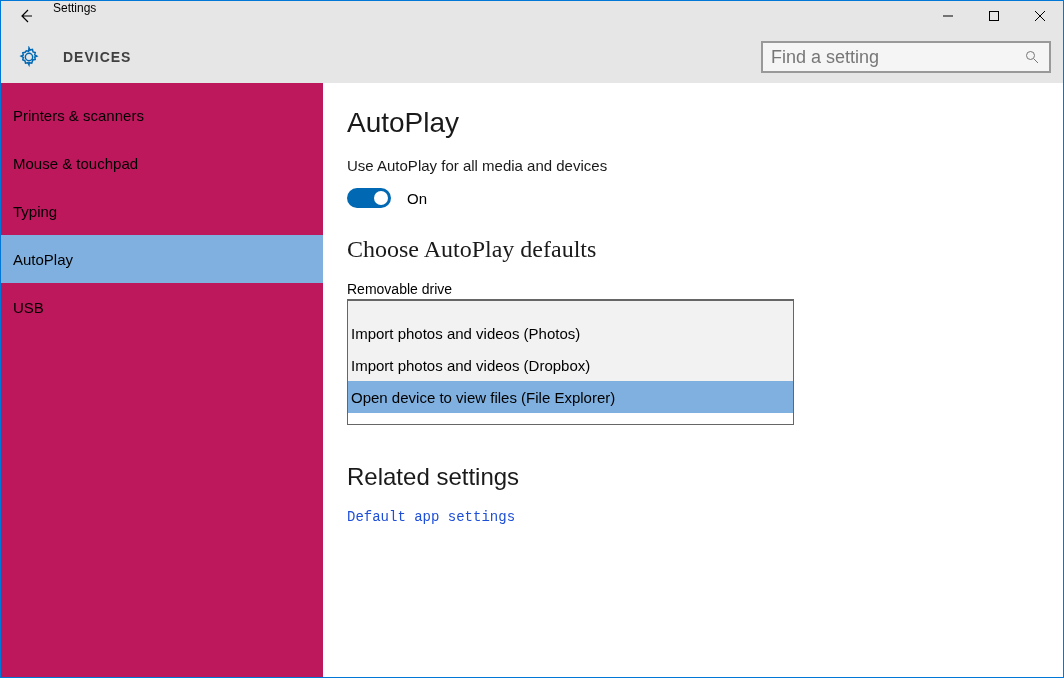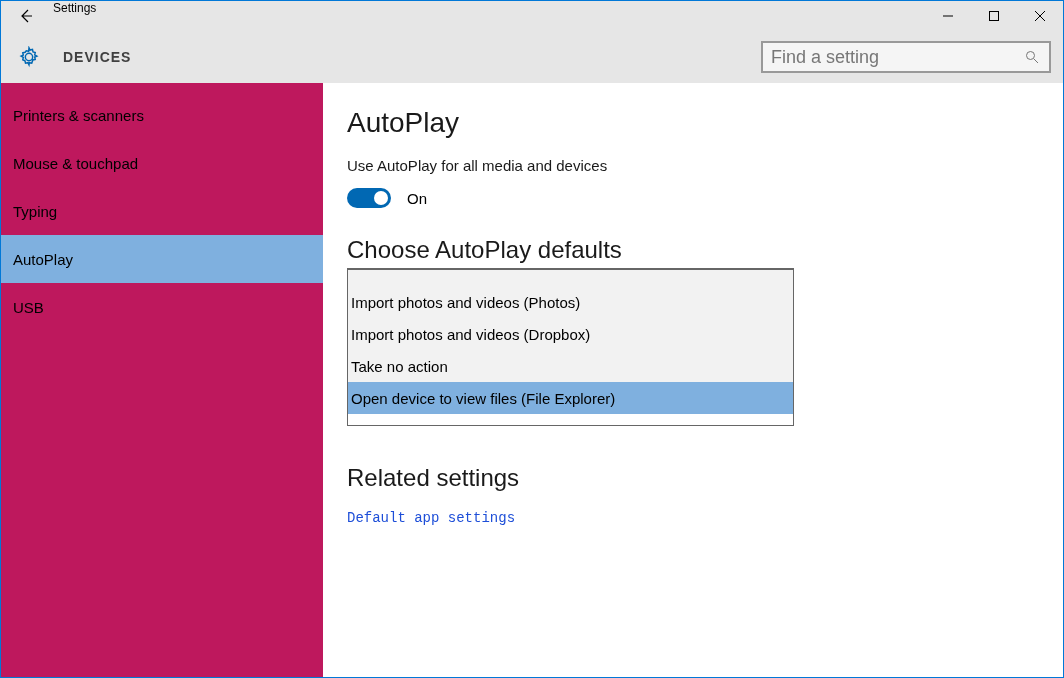--- a/index.html
+++ b/index.html
@@ -64,21 +64,21 @@
   .toggle-row { display: flex; align-items: center; margin-bottom: 28px; }
   .toggle {
     width: 44px; height: 20px; border-radius: 10px; background: #0168b3;
     position: relative; cursor: pointer;
   }
   .toggle .knob {
     position: absolute; right: 3px; top: 3px; width: 14px; height: 14px;
     border-radius: 50%; background: #fff;
   }
   .toggle-state { font-size: 15px; margin-left: 16px; }
-  h2.sub-heading { font-size: 24px; font-weight: 400; color: #1a1a1a; margin-bottom: 4px; }
+  h2.sub-heading { font-size: 24px; font-weight: 400; color: #1a1a1a; margin-bottom: 18px; font-family: Liberation Serif, serif; }
   .field-label { font-size: 14px; margin-bottom: 2px; }
   .dropdown-open {
     width: 447px; border-top: 2px solid #666; background: #f2f2f2;
   }
   .dropdown-spacer { height: 16px; border-right: 1px solid #666; border-left: 1px solid #666; }
   .dd-option {
     height: 32px; display: flex; align-items: center; padding-left: 3px;
     font-size: 15px; cursor: pointer; border-left: 1px solid #666; border-right: 1px solid #666;
   }
   .dd-option.selected { background: #7fb0df; }
@@ -166,31 +166,29 @@
       <h1 class="page-heading">AutoPlay</h1>
       <div class="sub-label">Use AutoPlay for all media and devices</div>
       <div class="toggle-row">
         <div class="toggle">
           <div class="knob"></div>
         </div>
         <span class="toggle-state">On</span>
       </div>
 
       <h2 class="sub-heading">Choose AutoPlay defaults</h2>
+      <div class="field-label">Removable drive</div>
 
       <div class="dropdown-open">
         <div class="dropdown-spacer"></div>
         <div class="dd-option">
             <span>Import photos and videos (Photos)</span>
           </div>
         <div class="dd-option">
             <span>Import photos and videos (Dropbox)</span>
-          </div>
-        <div class="dd-option">
-            <span>Take no action</span>
           </div>
         <div class="dd-option selected">
             <span>Open device to view files (File Explorer)</span>
           </div>
       </div>
       <div class="dropdown-bottom"></div>
 
       <h2 class="related-heading">Related settings</h2>
       <span class="link">Default app settings</span>
     </div>

